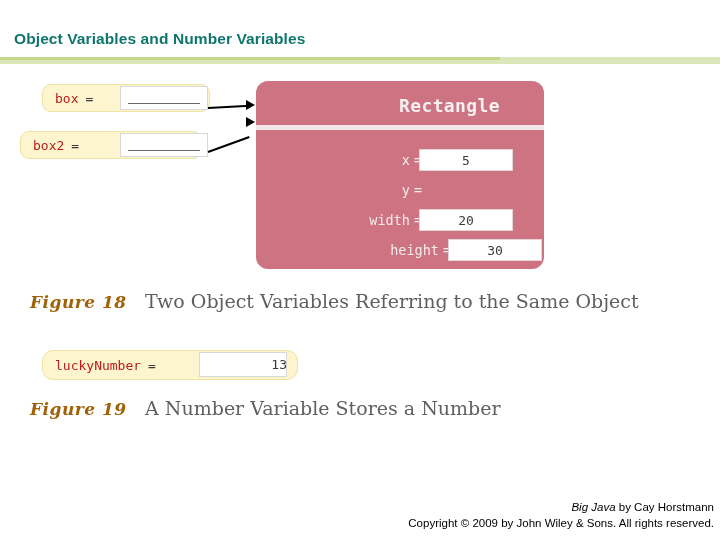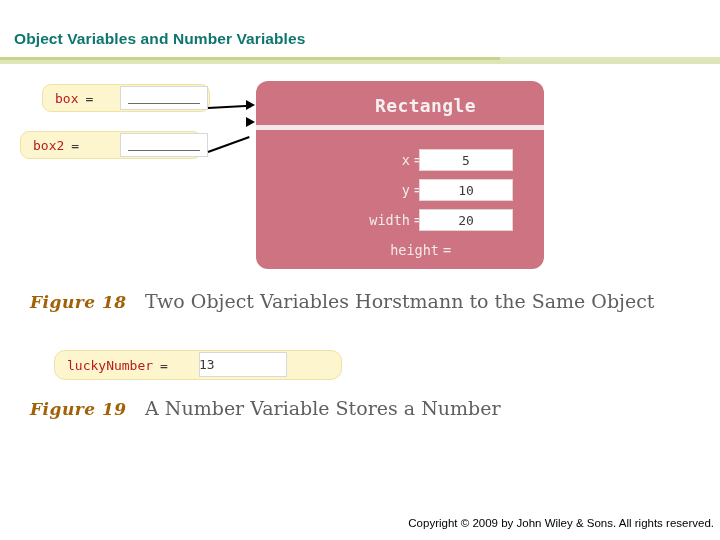--- a/index.html
+++ b/index.html
@@ -74,21 +74,21 @@
   .var-slot-line {
     position: absolute;
     background: #6b6b6b;
     height: 1px;
   }
   .slot-value {
     position: absolute;
     font-family: "DejaVu Sans Mono", monospace;
     font-size: 13px;
     color: #3a3a3a;
-    text-align: left;
+    text-align: right;
   }
 
   
   .arrow-line {
     position: absolute;
     background: #000000;
     height: 2px;
   }
   .arrow-head {
     position: absolute;
@@ -114,20 +114,21 @@
     position: absolute;
     left: 0;
     top: 14px;
     width: 339px;
     text-align: center;
     font-family: "DejaVu Sans Mono", monospace;
     font-size: 18px;
     font-weight: bold;
     color: #f6f0f0;
     letter-spacing: 0.4px;
+    padding-left: 24px;
   }
   #object-divider {
     position: absolute;
     left: 0px;
     top: 44px;
     width: 288px;
     height: 5px;
     background: #f4e7e9;
   }
   .field-row {
@@ -238,47 +239,50 @@
 
   <div class="field-row" style="top:68px;">
     <span class="field-label">x</span>
     <span class="field-eq">=</span>
     <span class="field-value-box">5</span>
   </div>
 
   <div class="field-row" style="top:98px;">
     <span class="field-label">y</span>
     <span class="field-eq">=</span>
-    <span class="field-value-box">10</span>
   </div>
 
   <div class="field-row" style="top:128px;">
     <span class="field-label">width</span>
     <span class="field-eq">=</span>
     <span class="field-value-box">20</span>
   </div>
 
   <div class="field-row" style="top:158px;margin-left:29px;">
     <span class="field-label">height</span>
     <span class="field-eq">=</span>
+    <span class="field-value-box">30</span>
   </div>
 </div>
 
 <div class="fig-caption" style="left:30px; top:290px;">
   <span class="fig-num">Figure 18</span>
-  <span class="fig-text">Two Object Variables Horstmann to the Same Object</span>
-</div>
-
-<div class="var-box" style="left:54px; top:350px; width:288px; height:30px; border-radius:11px;">
+  <span class="fig-text">Two Object Variables Referring to the Same Object</span>
+</div>
+
+<div class="var-box" style="left:42px; top:350px; width:256px; height:30px; border-radius:11px;">
   <span class="var-name">luckyNumber</span>
   <span class="var-eq">=</span>
 </div>
 <div class="var-slot" style="left:199px; top:352px; width:88px; height:25px;"></div>
 <div class="slot-value" style="left:199px; top:357px; width:88px;">13</div>
 
 <div class="fig-caption" style="left:30px; top:397px;">
   <span class="fig-num">Figure 19</span>
   <span class="fig-text">A Number Variable Stores a Number</span>
 </div>
 
 <div id="footer">
+  <div>
+    <span class="book">Big Java</span><span> by Cay Horstmann</span>
+  </div>
   <div>Copyright © 2009 by John Wiley &amp; Sons.  All rights reserved.</div>
 </div>
 
 </body></html>

